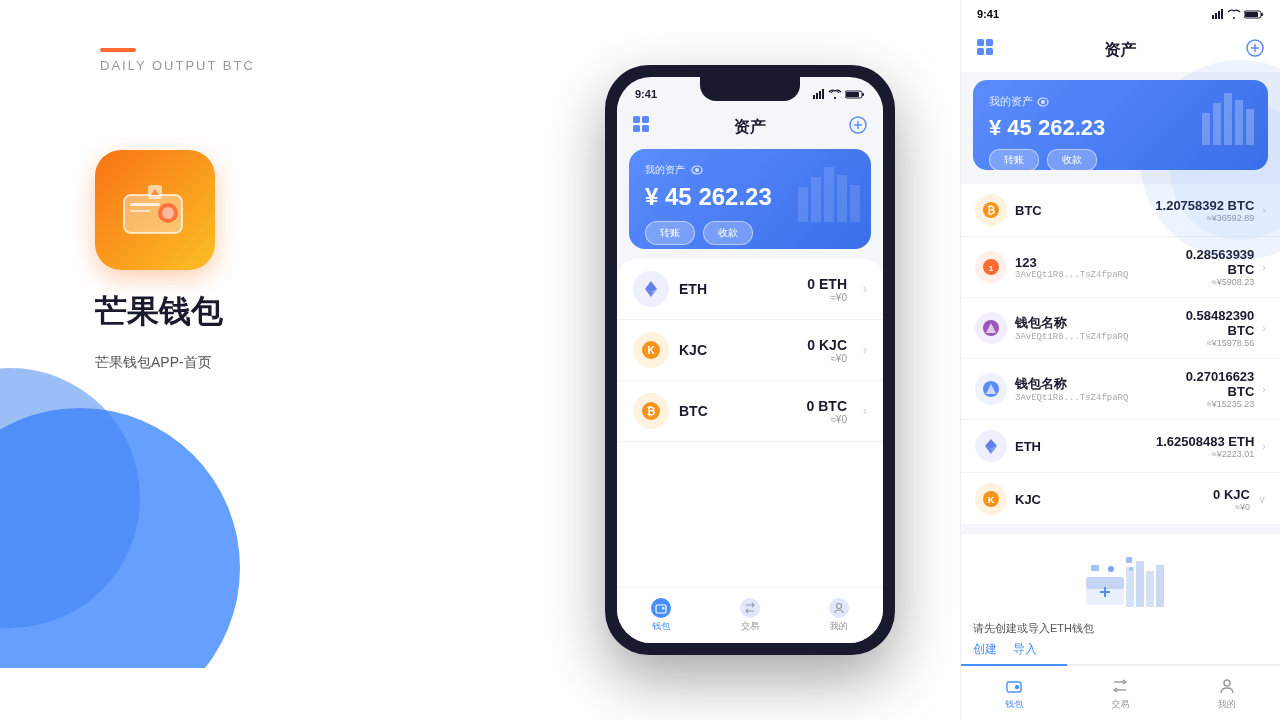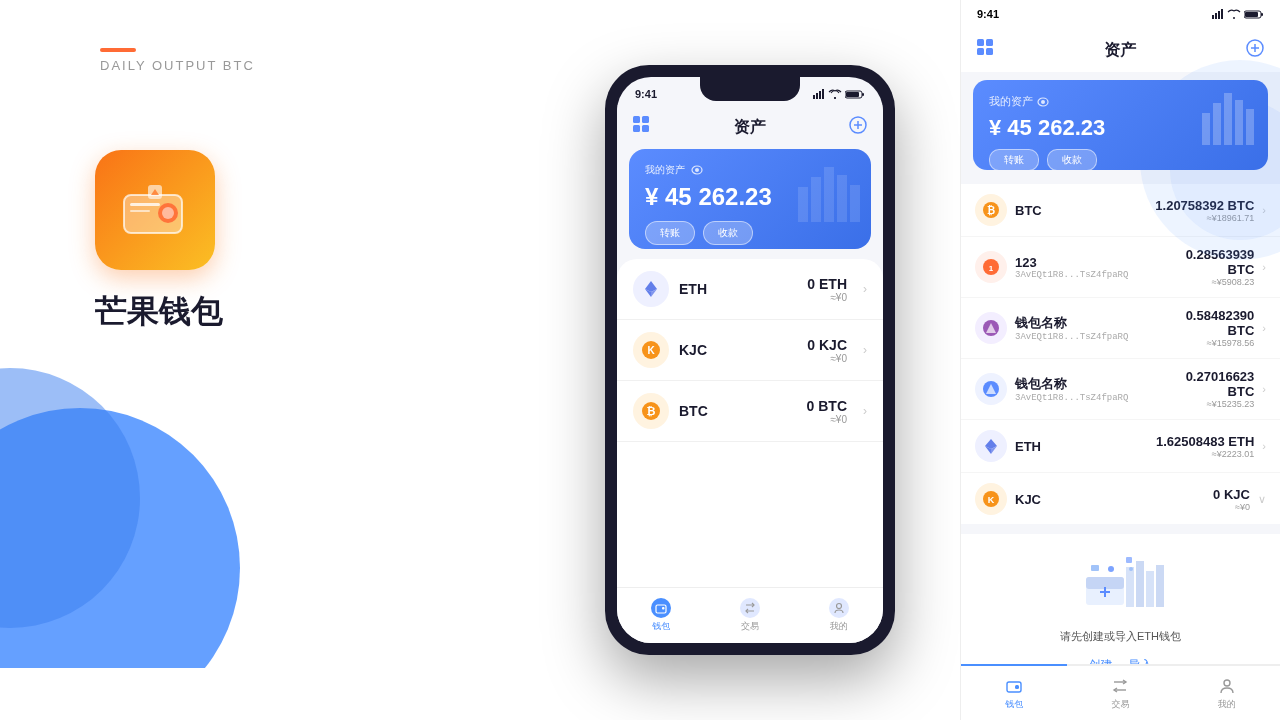--- a/index.html
+++ b/index.html
@@ -468,22 +468,22 @@
       font-size: 11px;
     }
 
     
     .eth-wallet-section {
       background: #fff;
       margin: 4px 0 0;
       padding: 12px;
       display: flex;
       flex-direction: column;
-      align-items: center;
-      gap: 13px;
+      align-items: flex-start;
+      gap: 5px;
     }
 
     .eth-wallet-text {
       font-size: 11px;
       color: #555;
     }
 
     .eth-wallet-actions {
       display: flex;
       gap: 16px;
@@ -578,20 +578,21 @@
       <circle cx="48" cy="32" r="6" fill="rgba(255,255,255,0.5)"></circle>
 
       <rect x="28" y="4" width="14" height="14" rx="3" fill="rgba(255,255,255,0.6)"></rect>
       <polygon points="35,8 39,14 31,14" fill="rgba(255,120,40,0.8)"></polygon>
     </svg>
   </div>
 
   <div class="app-title">芒果钱包</div>
 
   <div class="app-desc">
+    <div>芒果钱包APP-首页</div>
   </div>
 </div>
 
 <div class="phone-container">
   <div class="phone-frame">
     <div class="phone-screen">
 
       <div class="status-bar">
         <span class="status-time">9:41</span>
         <div class="status-icons">
@@ -821,21 +822,21 @@
         <svg width="18" height="18" viewBox="0 0 18 18">
             <circle cx="9" cy="9" r="8" fill="#f7931a"></circle>
             <text x="9" y="13" text-anchor="middle" font-size="10" fill="#fff" font-weight="bold">₿</text>
           </svg>
       </div>
       <div class="right-coin-info">
         <div class="right-coin-name">BTC</div>
       </div>
       <div class="right-coin-amount">
         <div class="right-coin-main">1.20758392 BTC</div>
-        <div class="right-coin-sub">≈¥18961.71</div>
+        <div class="right-coin-sub">≈¥36592.89</div>
       </div>
       <span class="right-coin-arrow">›</span>
     </div>
 
     <div class="right-coin-item">
       <div class="right-coin-icon" style="background:#fff0eb;">
         <svg width="18" height="18" viewBox="0 0 18 18">
             <circle cx="9" cy="9" r="8" fill="#ff6b35"></circle>
             <text x="9" y="13" text-anchor="middle" font-size="8" fill="#fff" font-weight="bold">1</text>
           </svg>

